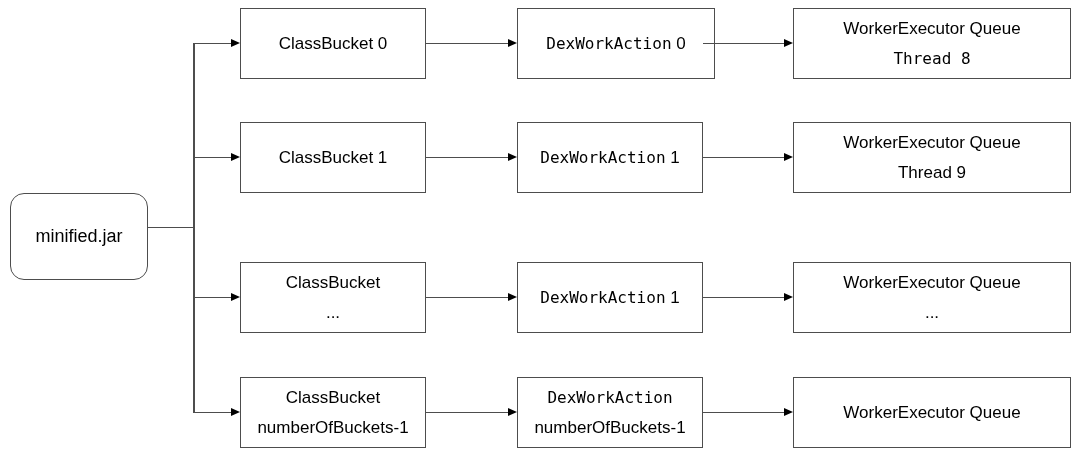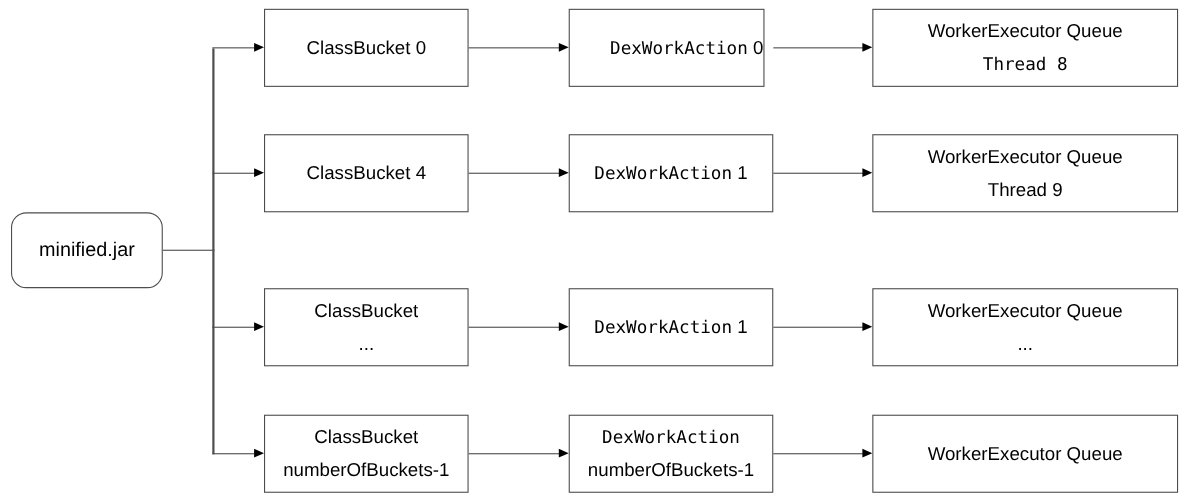--- a/index.html
+++ b/index.html
@@ -39,48 +39,48 @@
     border-top: 4.5px solid transparent;
     border-bottom: 4.5px solid transparent;
     border-left: 9px solid var(--arrowhead, #000000);
   }
 </style>
 </head>
 <body>
 
 <div id="canvas">
 
-  <div class="box rounded" style="left:10px; top:193px; width:138px; height:69px;">
+  <div class="box rounded" style="left:10px; top:193px; width:138px; height:87px;">
     <div class="line">
       <span>minified.jar</span>
     </div>
   </div>
 
   <div class="hline" style="left:148px; top:226.75px; width:46.5px;"></div>
 
   <div class="vline" style="left:193px; top:43.5px; height:369px;"></div>
 
 <div class="box" style="left: 240px; top: 8px; width: 186px; height: 71px;">
       <div class="line"><span>ClassBucket 0</span></div>
     </div>
-    <div class="box" style="left: 517px; top: 8px; width: 178px; height: 71px; align-items: flex-end;">
+    <div class="box" style="left: 517px; top: 8px; width: 198px; height: 71px;">
       <div class="line"><span class="code">DexWorkAction</span><span> 0</span></div>
     </div>
     <div class="box two-line" style="left: 793px; top: 8px; width: 278px; height: 71px;">
       <div class="line"><span>WorkerExecutor Queue</span></div>
       <div class="line"><span class="code">Thread 8</span></div>
     </div>
     <div class="hline" style="left: 193px; top: 42.75px; width: 39px;"></div>
     <div class="arrow-head" style="left: 231px; top: 39px;"></div>
     <div class="hline" style="left: 426px; top: 42.75px; width: 83px;"></div>
     <div class="arrow-head" style="left: 508px; top: 39px;"></div>
     <div class="hline" style="left: 703px; top: 42.75px; width: 82px;"></div>
     <div class="arrow-head" style="left: 784px; top: 39px;"></div>
     <div class="box" style="left: 240px; top: 122px; width: 186px; height: 71px;">
-      <div class="line"><span>ClassBucket 4</span></div>
+      <div class="line"><span>ClassBucket 1</span></div>
     </div>
     <div class="box" style="left: 517px; top: 122px; width: 186px; height: 71px;">
       <div class="line"><span class="code">DexWorkAction</span><span> 1</span></div>
     </div>
     <div class="box two-line" style="left: 793px; top: 122px; width: 278px; height: 71px;">
       <div class="line"><span>WorkerExecutor Queue</span></div>
       <div class="line"><span>Thread 9</span></div>
     </div>
     <div class="hline" style="left: 193px; top: 156.75px; width: 39px;"></div>
     <div class="arrow-head" style="left: 231px; top: 153px;"></div>

